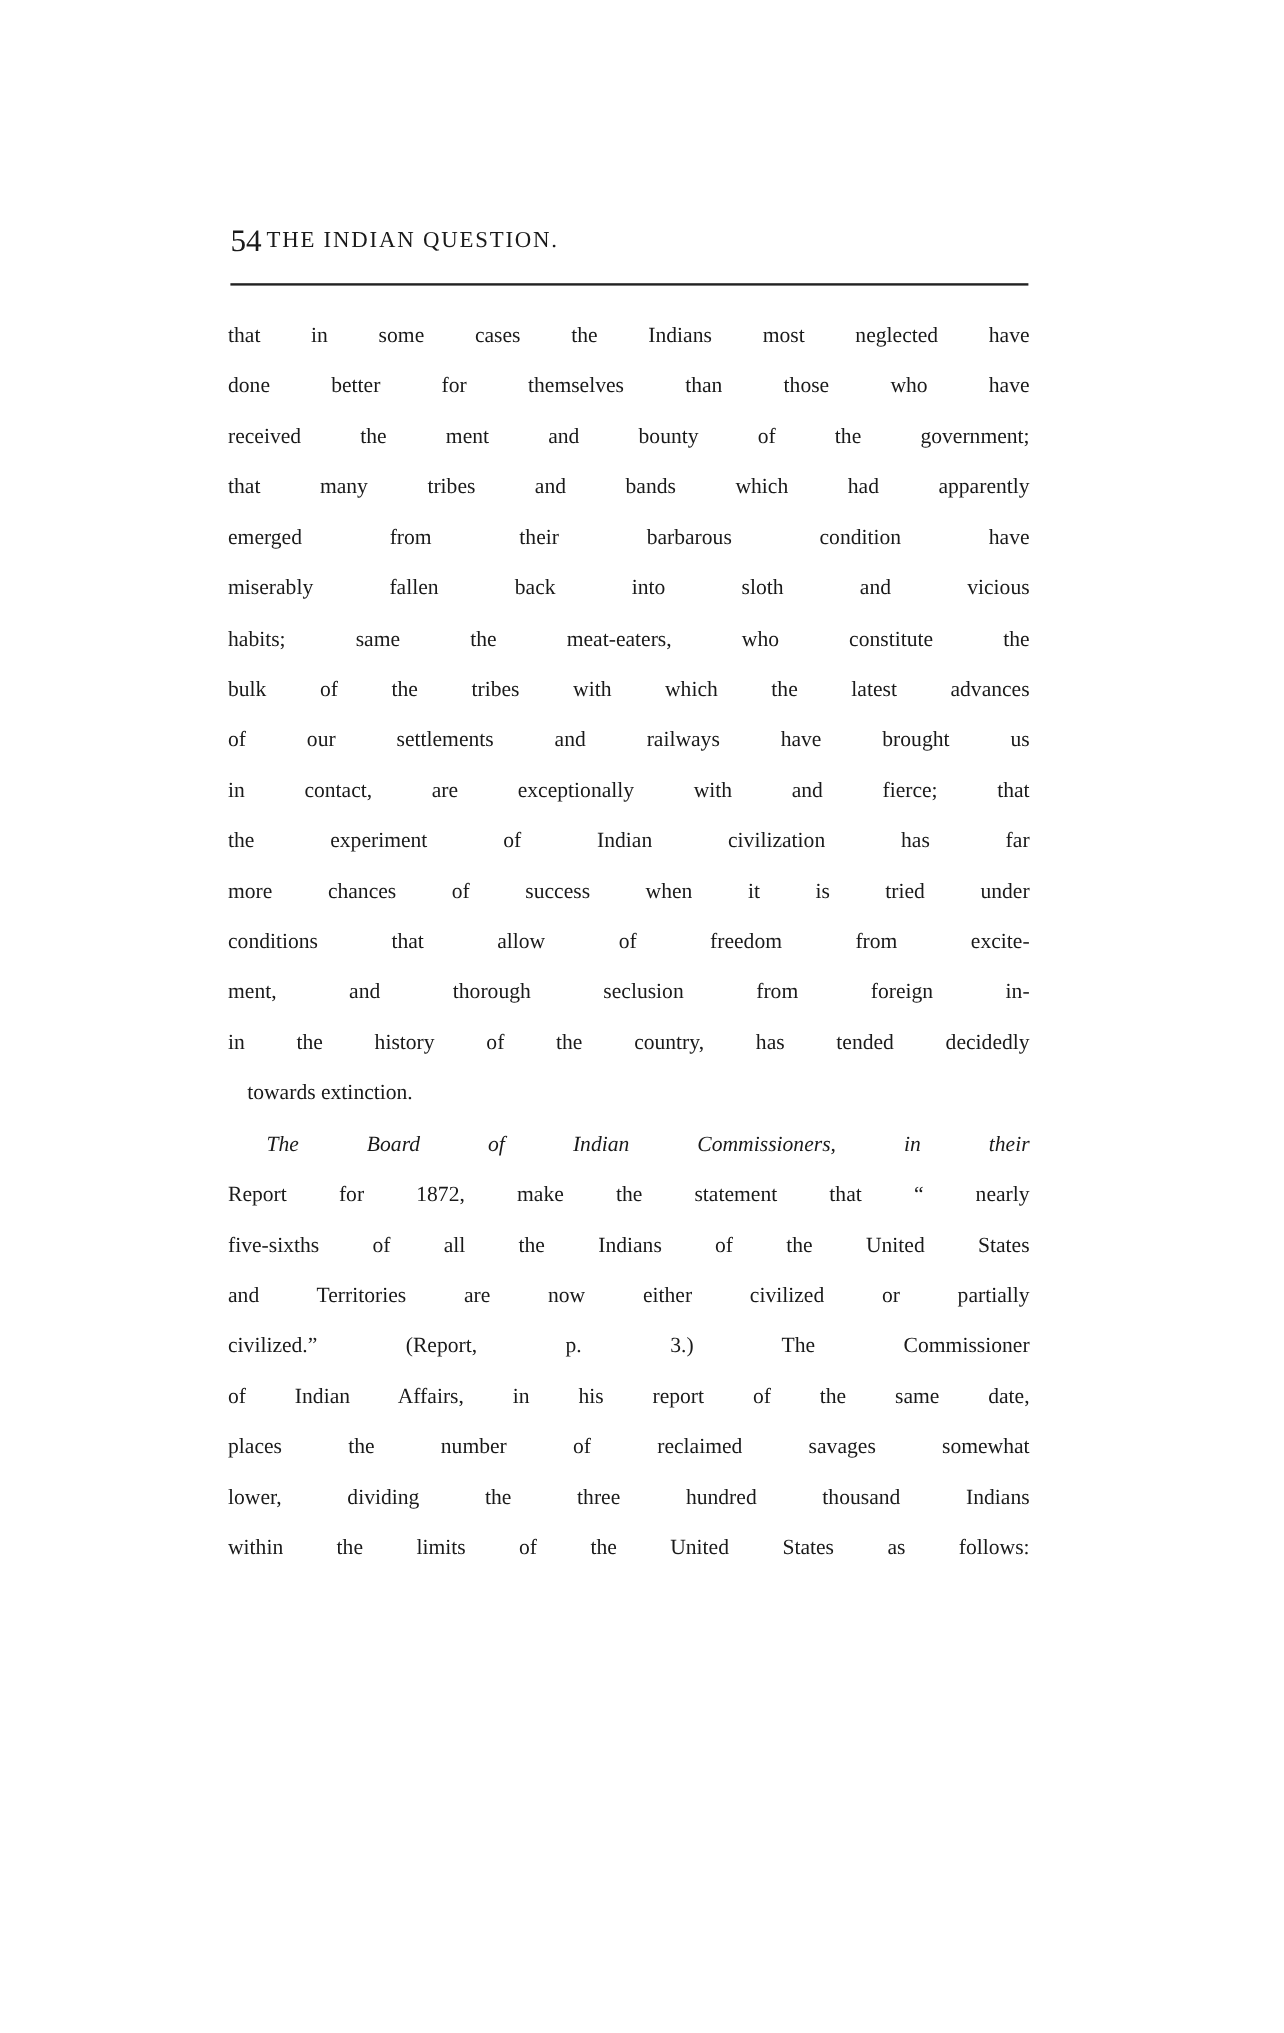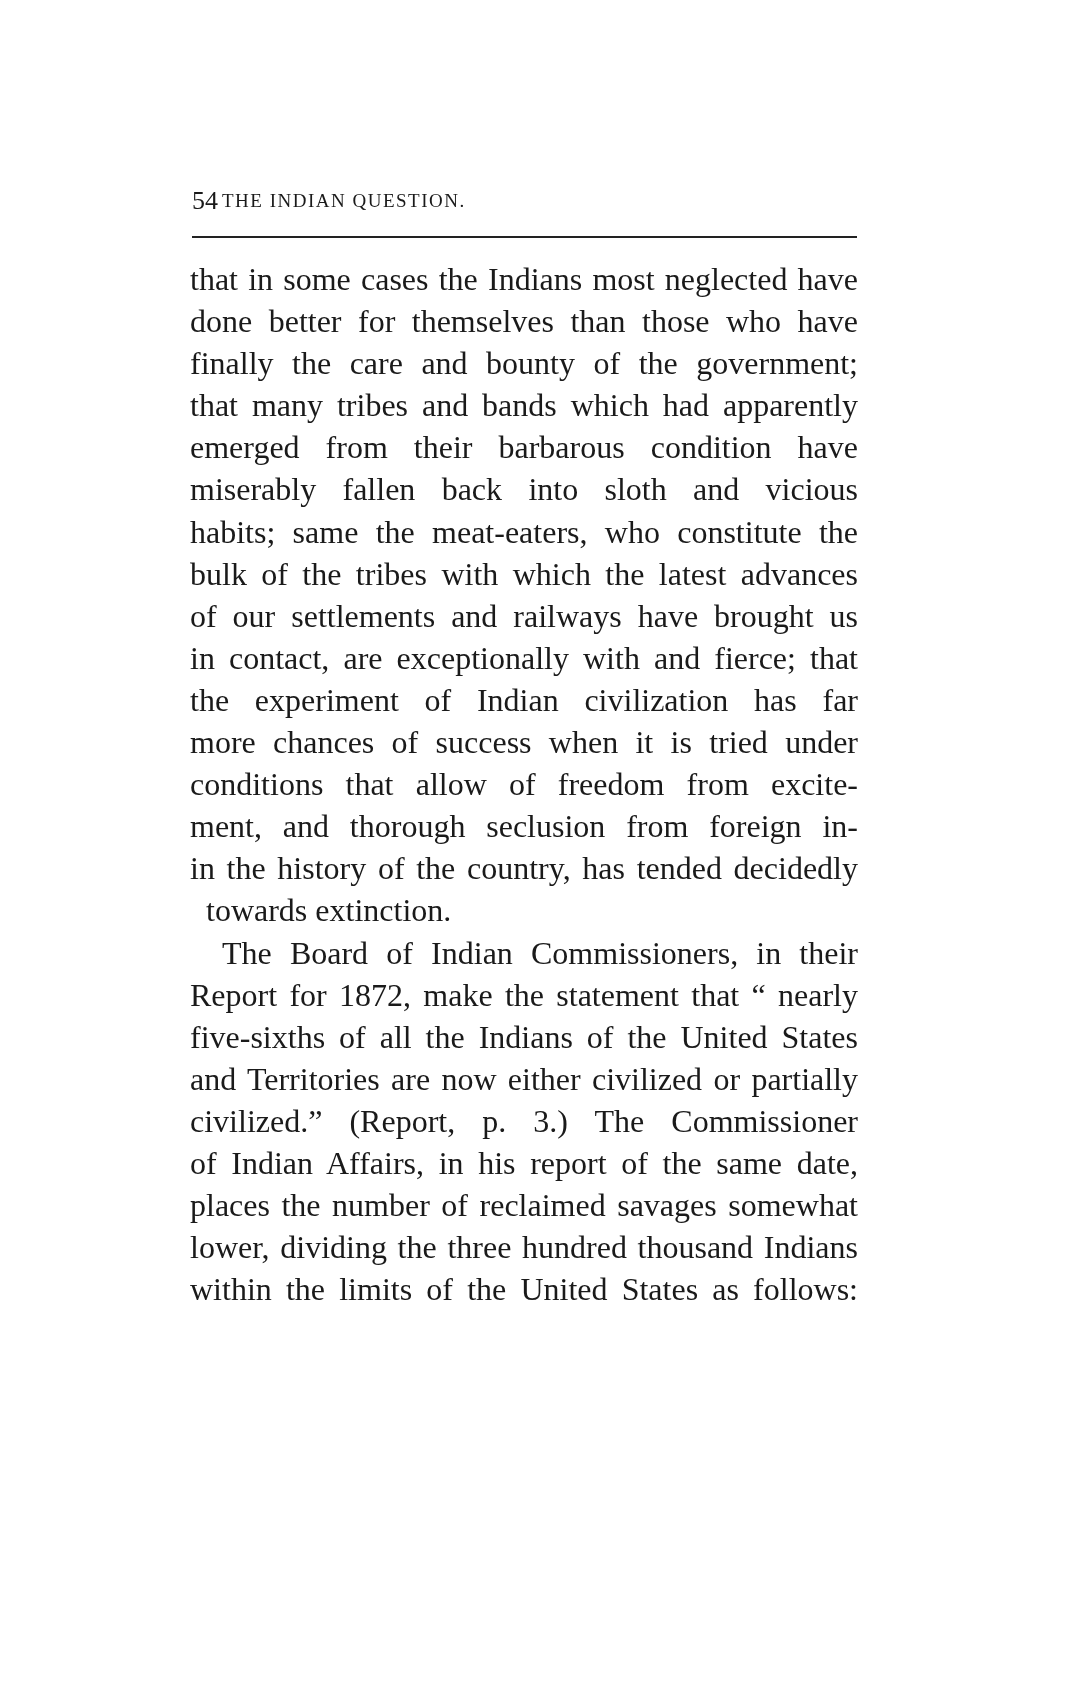--- a/index.html
+++ b/index.html
@@ -6,40 +6,40 @@
     body {
       width: 1070px; height: 1694px; background: #ffffff; position: relative; overflow: hidden;
       font-family: "Liberation Serif", "DejaVu Serif", serif; color: #1a1a1a;
     }
     .header { position: absolute; top: 186px; left: 192px; width: 665px; height: 40px; text-decoration: underline; }
     .page-number { position: absolute; left: 0; top: 0; font-size: 26px; }
     .running-head { position: absolute; left: 0; right: 0; top: 4px; font-size: 19px; letter-spacing: 1.5px; padding-left: 30px; }
     .rule { position: absolute; top: 236px; left: 192px; width: 665px; height: 0; border-top: 2px solid #222; }
     .body-text { position: absolute; top: 258px; left: 190px; width: 668px; }
     .line {
-      font-size: 32px; line-height: 42.1px; height: 42.1px; white-space: nowrap;
+      font-size: 18px; line-height: 42.1px; height: 42.1px; white-space: nowrap;
       text-align: justify; text-align-last: justify;
     }
     .line.last { text-align-last: left; margin-left: 16px; }
-    .line.indent { padding-left: 32px; }
+    .line.indent { padding-left: 32px; font-style: italic; }
   </style>
 </head>
 <body>
 
 <div class="header">
   <span class="page-number">54</span>
   <div class="running-head">THE INDIAN QUESTION.</div>
 </div>
 <div class="rule"></div>
 
 <div class="body-text">
   <div>
     <div class="line">that in some cases the Indians most neglected have</div>
     <div class="line">done better for themselves than those who have</div>
-    <div class="line">finally the care and bounty of the government;</div>
+    <div class="line">received the ment and bounty of the government;</div>
     <div class="line">that many tribes and bands which had apparently</div>
     <div class="line">emerged from their barbarous condition have</div>
     <div class="line">miserably fallen back into sloth and vicious</div>
     <div class="line">habits; same the meat-eaters, who constitute the</div>
     <div class="line">bulk of the tribes with which the latest advances</div>
     <div class="line">of our settlements and railways have brought us</div>
     <div class="line">in contact, are exceptionally with and fierce; that</div>
     <div class="line">the experiment of Indian civilization has far</div>
     <div class="line">more chances of success when it is tried under</div>
     <div class="line">conditions that allow of freedom from excite-</div>

